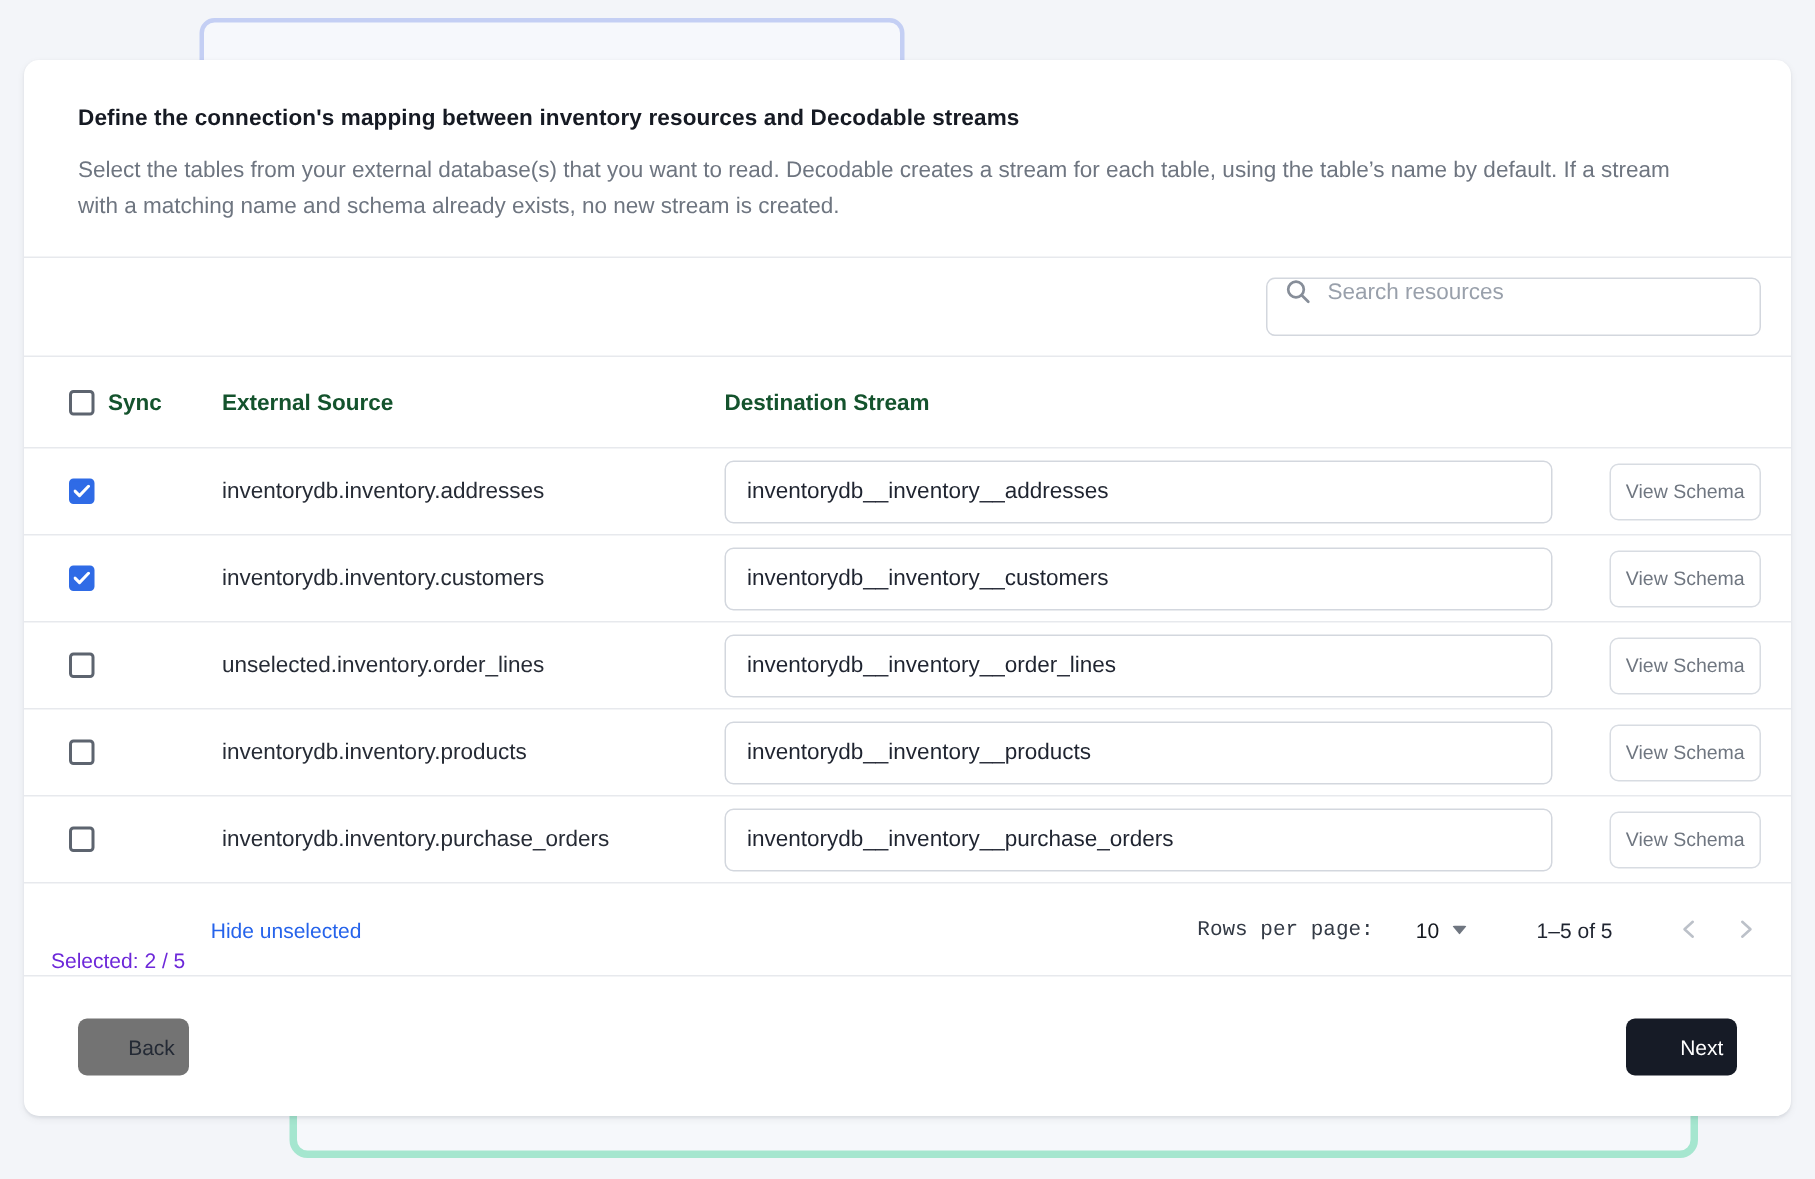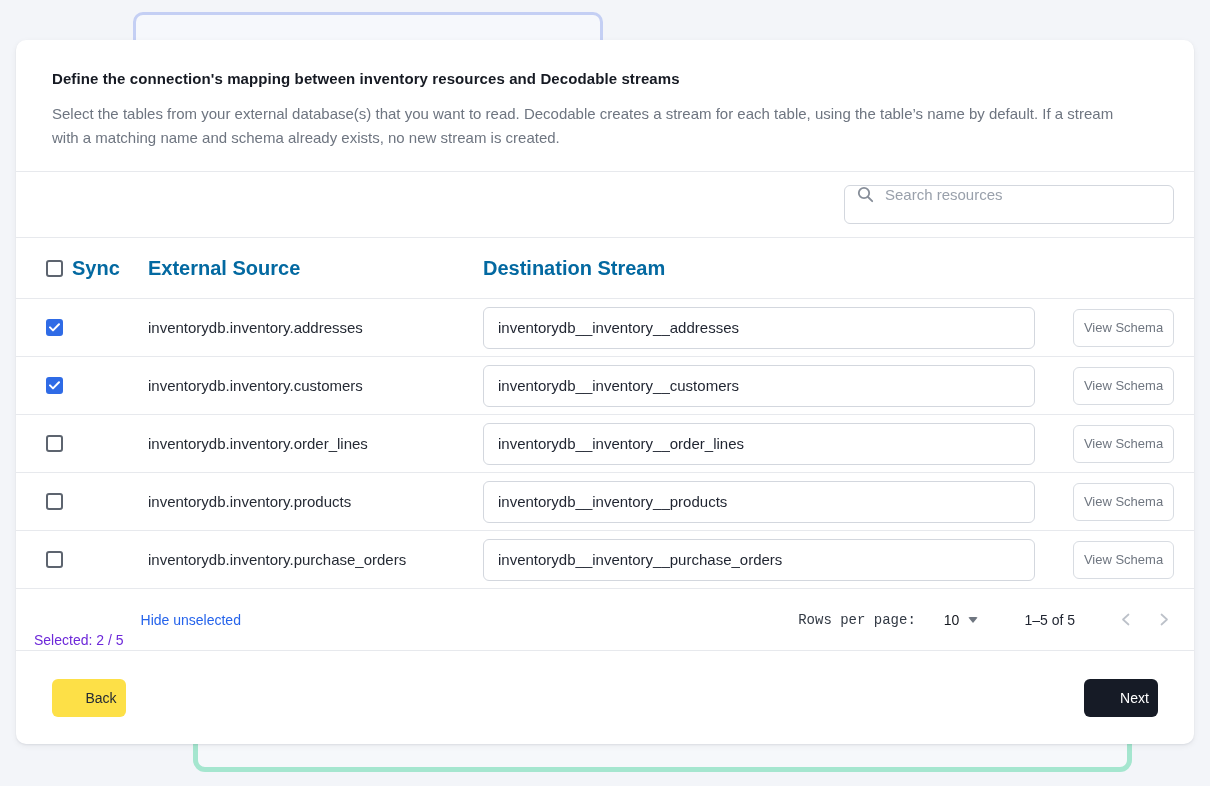--- a/index.html
+++ b/index.html
@@ -53,21 +53,21 @@
     font-family: "Liberation Sans", sans-serif; color: #1f2430; background: transparent;
   }
   .search-box input::placeholder { color: #99a0ab; }
 
   .grid-cols {
     display: grid;
     grid-template-columns: 102px 335px 1fr 130px;
     align-items: center;
     padding: 0 20px 0 30px;
   }
-  .thead { height: 61px; border-bottom: 1px solid #e7e9ed; font-size: 20px; font-weight: 700; color: #0369a1; }
+  .thead { height: 61px; border-bottom: 1px solid #e7e9ed; font-size: 15px; font-weight: 700; color: #14532d; }
   .sync-cell { display: flex; align-items: center; gap: 9px; }
 
   .checkbox {
     width: 17px; height: 17px; border-radius: 3px;
     border: 2px solid #5d646f; background: #fff; flex: 0 0 auto;
     display: inline-flex; align-items: center; justify-content: center;
   }
   .checkbox.checked { background: #2f6be6; border-color: #2f6be6; }
   .checkbox svg { display: none; }
   .checkbox.checked svg { display: block; }
@@ -101,21 +101,21 @@
     width: 0; height: 0; border-left: 5px solid transparent; border-right: 5px solid transparent;
     border-top: 6px solid #6f7680; border-radius: 2px;
   }
   .range-label { margin-left: 46px; color: #1f2430; }
   .chev { margin-left: 38px; width: 24px; height: 24px; display: flex; align-items: center; justify-content: center; cursor: default; }
   .chev + .chev { margin-left: 15px; }
 
   .actions-row { flex: 1; display: flex; align-items: center; justify-content: space-between; padding: 0 36px; }
   .btn { width: 74px; height: 38px; border: none; border-radius: 6px; font-size: 14px;
          font-family: "Liberation Sans", sans-serif; cursor: pointer; }
-  .btn-back { background: #fde047; color: #242a35; padding-left: 24px; }
+  .btn-back { background: #737373; color: #242a35; padding-left: 24px; }
   .btn-next { background: #161b26; color: #ffffff; padding-left: 27px; }
 </style>
 </head>
 <body>
 
 <div class="deco-top"></div>
 <div class="deco-bottom"></div>
 
 <div class="card">
 
@@ -176,21 +176,21 @@
       </div>
       <button class="view-schema">View Schema</button>
     </div>
 
     <div class="grid-cols trow">
       <div class="sync-cell">
         <span class="checkbox">
           
         </span>
       </div>
-      <div class="src-text">inventorydb.inventory.order_lines</div>
+      <div class="src-text">unselected.inventory.order_lines</div>
       <div>
         <input class="stream-input" type="text" value="inventorydb__inventory__order_lines" style="">
       </div>
       <button class="view-schema">View Schema</button>
     </div>
 
     <div class="grid-cols trow">
       <div class="sync-cell">
         <span class="checkbox">
           

